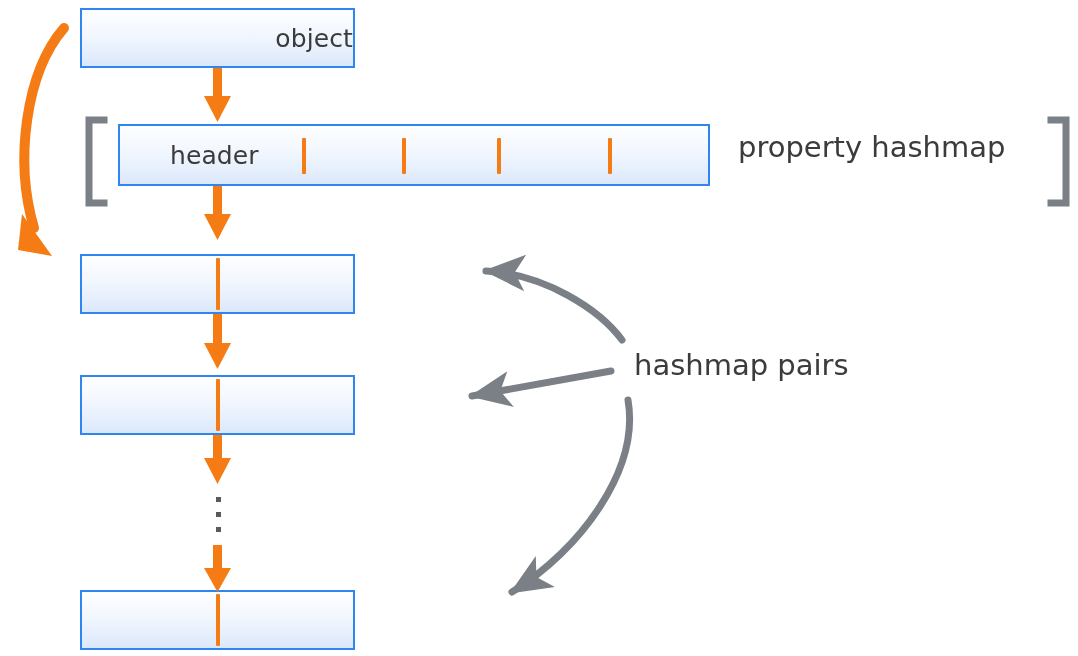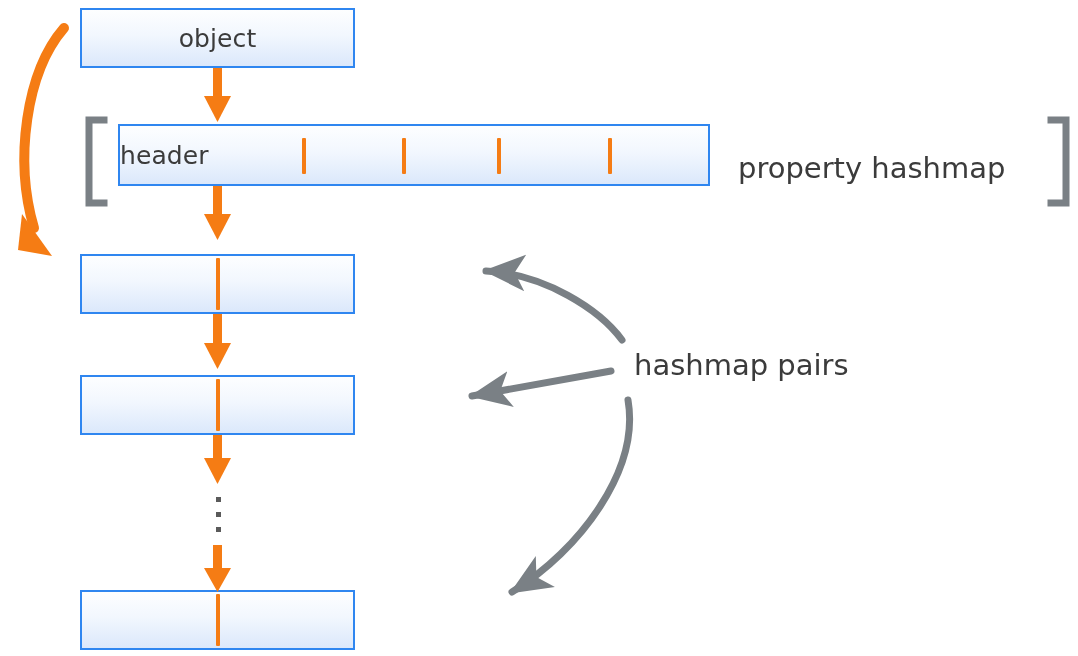--- a/index.html
+++ b/index.html
@@ -17,21 +17,21 @@
     background: #ffffff;
     overflow: hidden;
   }
   .box {
     position: absolute;
     box-sizing: border-box;
     border: 2px solid #2f86f0;
     background: linear-gradient(to bottom, #fdfeff 0%, #f2f7fe 45%, #dbe8fb 100%);
     display: flex;
     align-items: center;
-    justify-content: center;
+    justify-content: flex-end;
   }
   .box-label {
     font-size: 25px;
     color: #3b3b3b;
     letter-spacing: 0.1px;
     line-height: 1;
     user-select: none;
   }
   .side-label {
     position: absolute;
@@ -71,41 +71,41 @@
 </head>
 <body>
 
 <div id="canvas">
 
   <div class="box" style="left:80px; top:8px; width:275px; height:60px;">
     <span class="box-label">object</span>
   </div>
 
   <div class="box" style="left:118px; top:124px; width:592px; height:62px; justify-content:flex-start;">
-    <span class="box-label" style="">header</span>
+    <span class="box-label" style="margin-left:50px;">header</span>
   </div>
   <div class="tick" style="left:302px; top:138px; height:36px;"></div>
   <div class="tick" style="left:402px; top:138px; height:36px;"></div>
   <div class="tick" style="left:497px; top:138px; height:36px;"></div>
   <div class="tick" style="left:608px; top:138px; height:36px;"></div>
 
   <div class="box" style="left:80px; top:254px; width:275px; height:60px;"></div>
   <div class="link-line" style="left:216px; top:258px; height:52px;"></div>
 
   <div class="box" style="left:80px; top:375px; width:275px; height:60px;"></div>
   <div class="link-line" style="left:216px; top:379px; height:52px;"></div>
 
   <div class="box" style="left:80px; top:590px; width:275px; height:60px;"></div>
   <div class="link-line" style="left:216px; top:594px; height:52px;"></div>
 
   <div class="ellipsis-dot" style="left:216px; top:497px;"></div>
   <div class="ellipsis-dot" style="left:216px; top:512px;"></div>
   <div class="ellipsis-dot" style="left:216px; top:527px;"></div>
 
-  <div class="side-label" style="left:738px; top:154px;">property hashmap</div>
+  <div class="side-label" style="left:738px; top:133px;">property hashmap</div>
   <div class="side-label" style="left:634px; top:351px;">hashmap pairs</div>
 
   <svg class="overlay" viewBox="0 0 1078 656">
     <defs>
       <marker id="grayHead" markerWidth="7" markerHeight="7" refX="5.6" refY="3" orient="auto">
         <path d="M6,3 L0,5.6 L1.5,3 L0,0.4 Z" fill="#7a8085"></path>
       </marker>
     </defs>
 
     <g>

